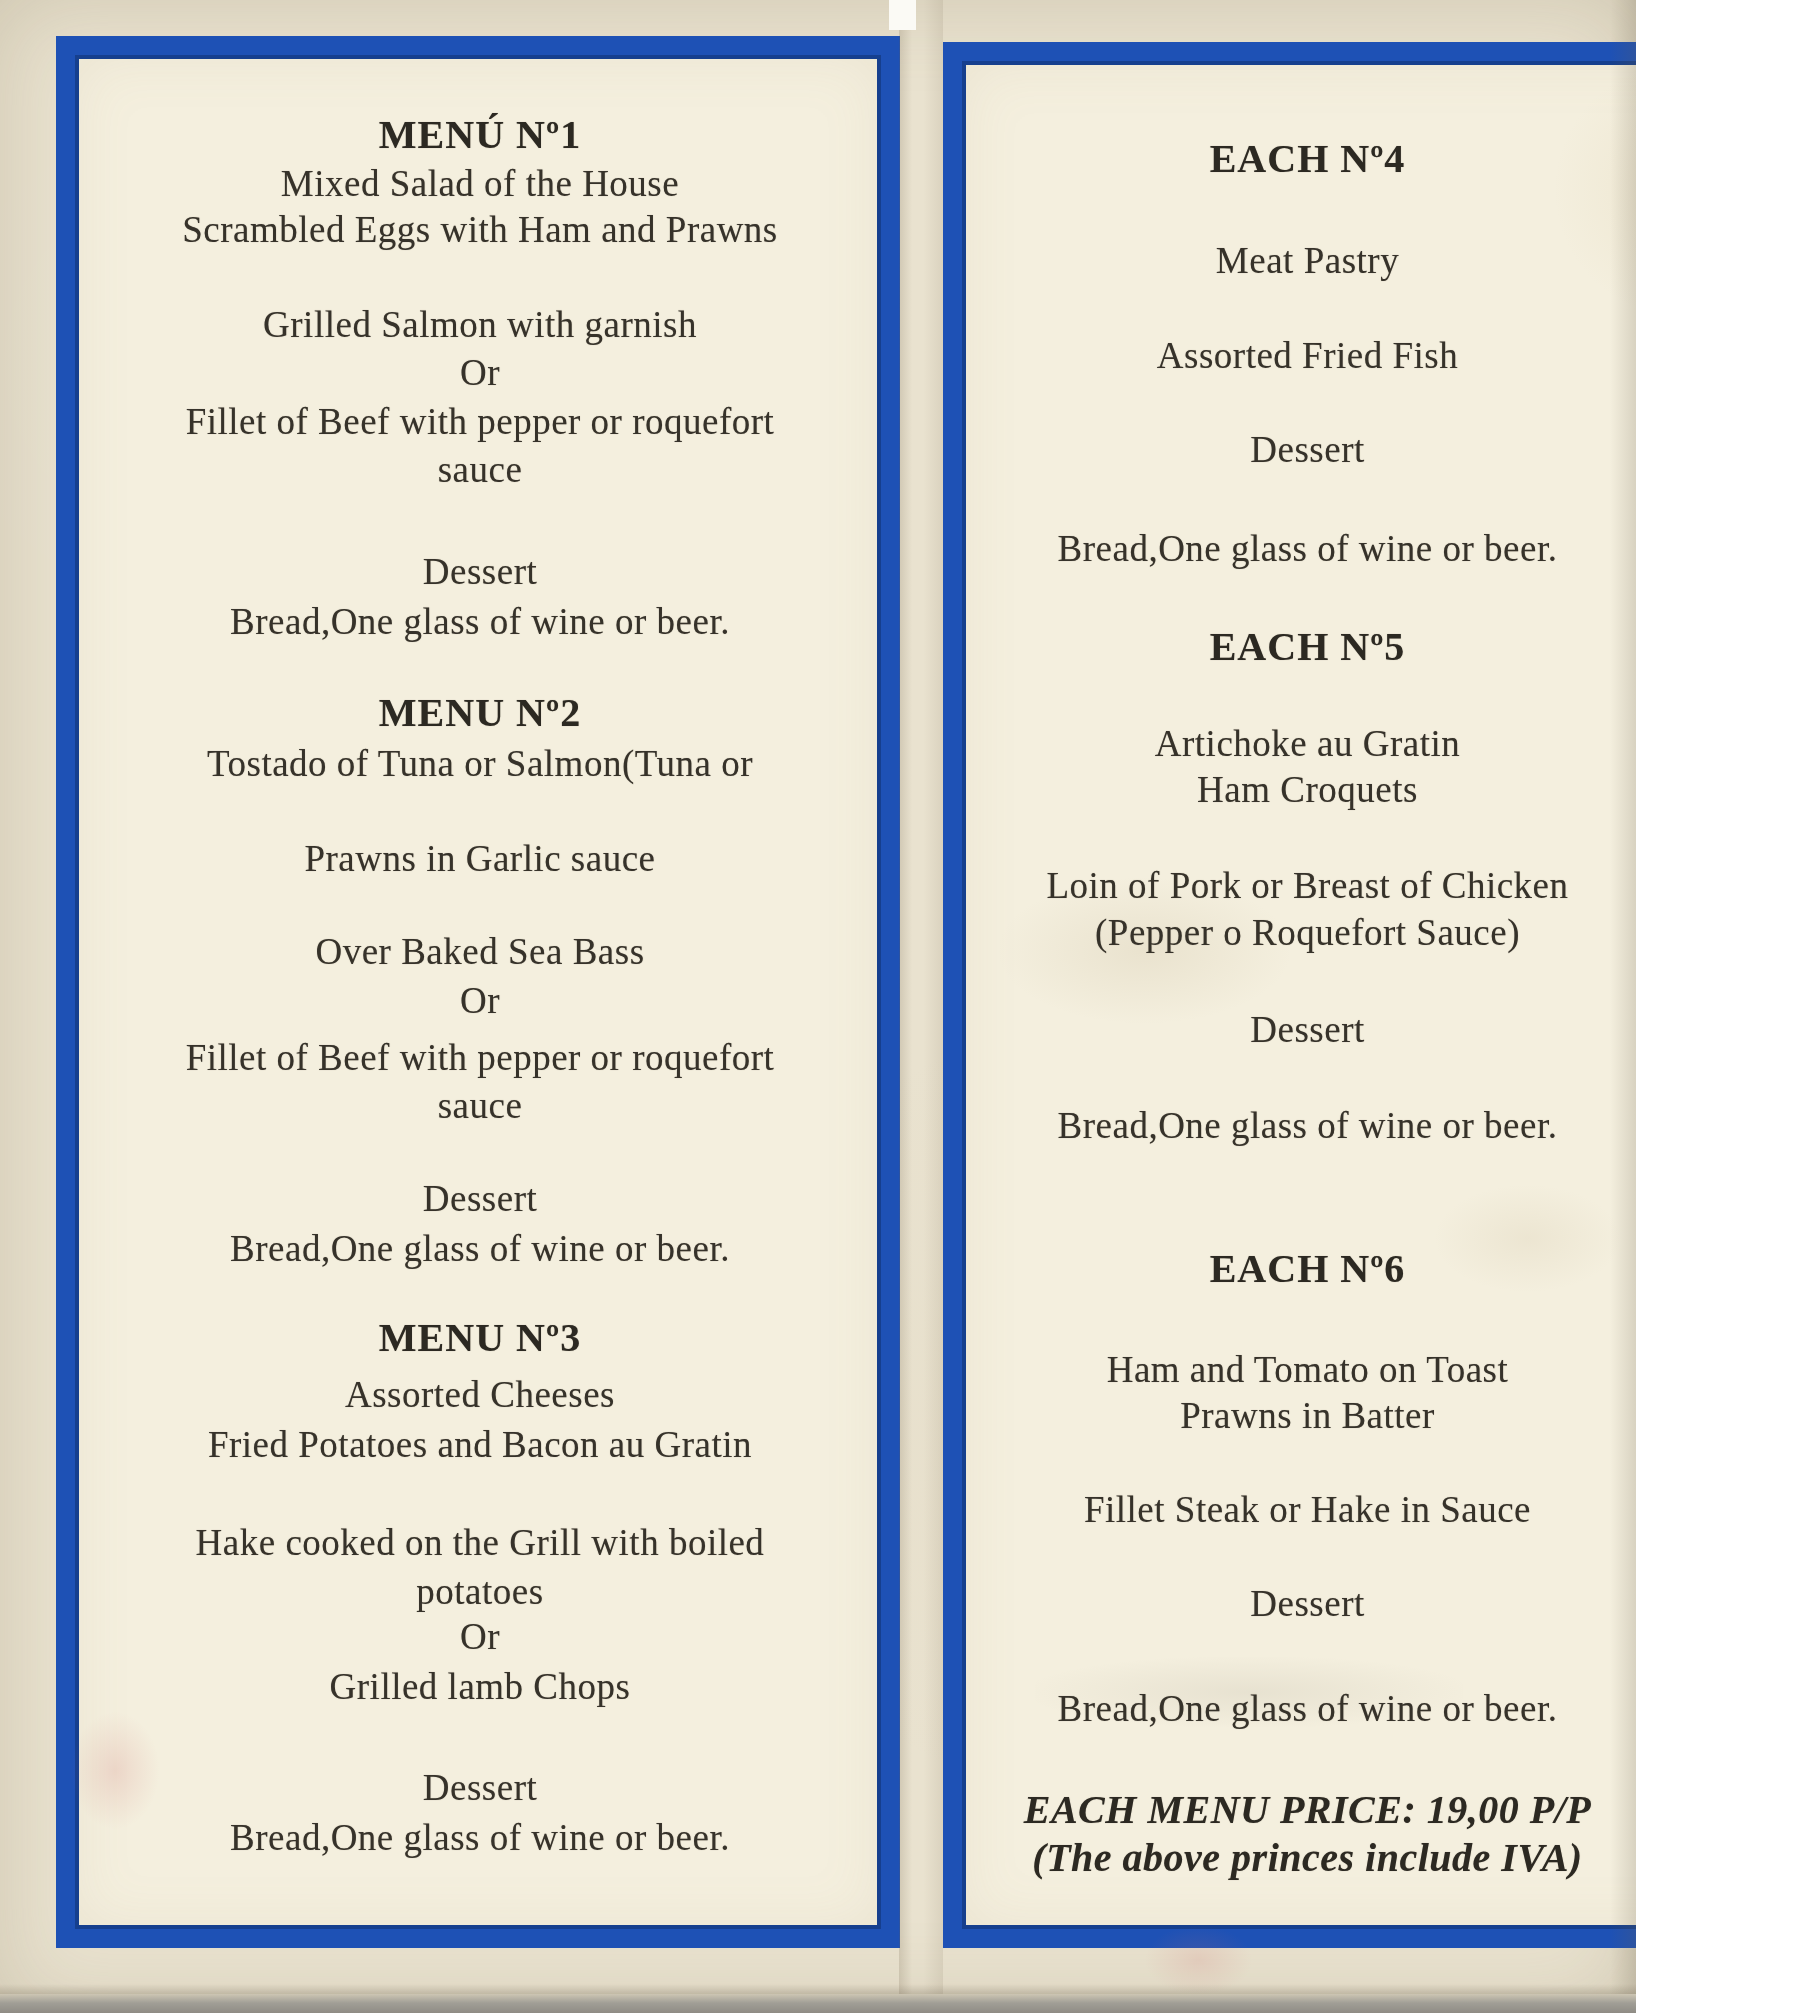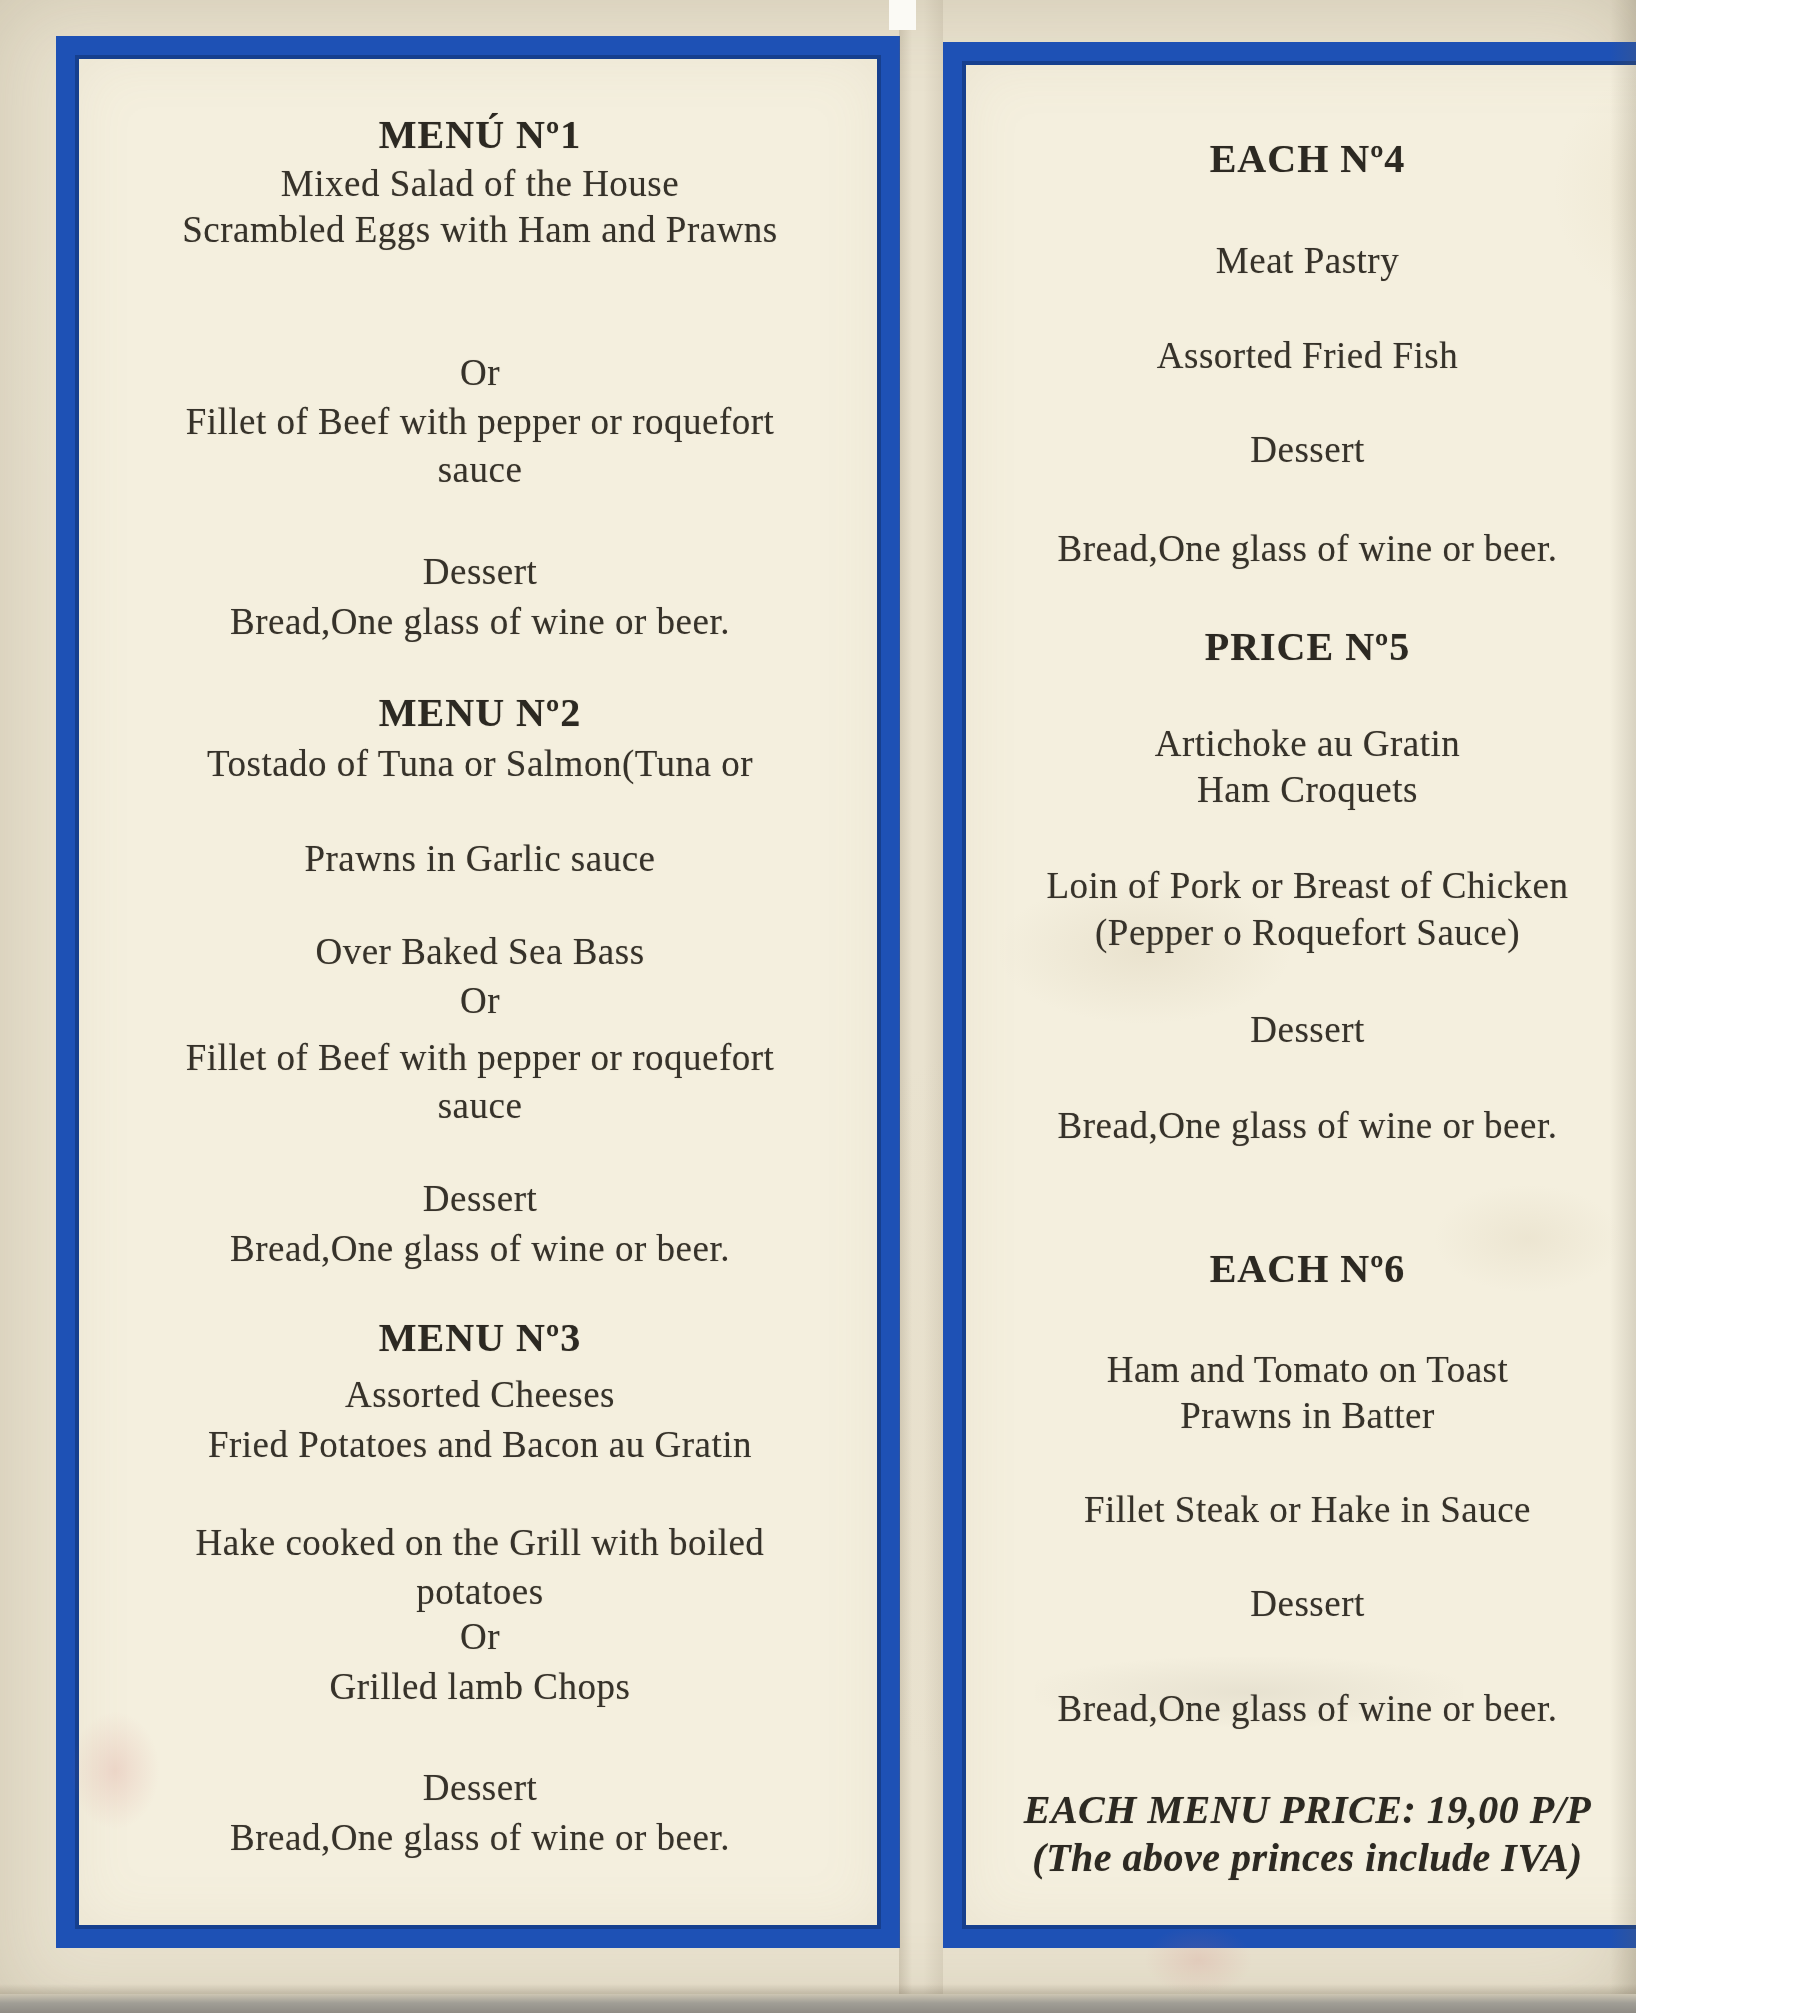--- a/index.html
+++ b/index.html
@@ -105,20 +105,21 @@
   <div class="stain stain-2"></div>
   <div class="stain stain-3"></div>
   <div class="stain stain-4"></div>
   <div class="stain stain-5"></div>
   <div class="stain stain-6"></div>
 
   <div class="lines lines-left">
     <div class="line heading" style="top:109px">MENÚ Nº1</div>
     <div class="line" style="top:159px">Mixed Salad of the House</div>
     <div class="line" style="top:205px">Scrambled Eggs with Ham and Prawns</div>
+    <div class="line" style="top:300px">Grilled Salmon with garnish</div>
     <div class="line" style="top:348px">Or</div>
     <div class="line" style="top:397px">Fillet of Beef with pepper or roquefort</div>
     <div class="line" style="top:445px">sauce</div>
     <div class="line" style="top:547px">Dessert</div>
     <div class="line" style="top:597px">Bread,One glass of wine or beer.</div>
     <div class="line heading" style="top:687px">MENU Nº2</div>
     <div class="line" style="top:739px">Tostado of Tuna or Salmon(Tuna or</div>
     <div class="line" style="top:834px">Prawns in Garlic sauce</div>
     <div class="line" style="top:927px">Over Baked Sea Bass</div>
     <div class="line" style="top:976px">Or</div>
@@ -136,21 +137,21 @@
     <div class="line" style="top:1763px">Dessert</div>
     <div class="line" style="top:1813px">Bread,One glass of wine or beer.</div>
   </div>
 
   <div class="lines lines-right">
     <div class="line heading" style="top:133px">EACH Nº4</div>
     <div class="line" style="top:236px">Meat Pastry</div>
     <div class="line" style="top:331px">Assorted Fried Fish</div>
     <div class="line" style="top:425px">Dessert</div>
     <div class="line" style="top:524px">Bread,One glass of wine or beer.</div>
-    <div class="line heading" style="top:621px">PRICE Nº5</div>
+    <div class="line heading" style="top:621px">EACH Nº5</div>
     <div class="line" style="top:719px">Artichoke au Gratin</div>
     <div class="line" style="top:861px">Loin of Pork or Breast of Chicken</div>
     <div class="line" style="top:765px">Ham Croquets</div>
     <div class="line" style="top:908px">(Pepper o Roquefort Sauce)</div>
     <div class="line" style="top:1005px">Dessert</div>
     <div class="line" style="top:1101px">Bread,One glass of wine or beer.</div>
     <div class="line heading" style="top:1243px">EACH Nº6</div>
     <div class="line" style="top:1345px">Ham and Tomato on Toast</div>
     <div class="line" style="top:1391px">Prawns in Batter</div>
     <div class="line" style="top:1485px">Fillet Steak or Hake in Sauce</div>

